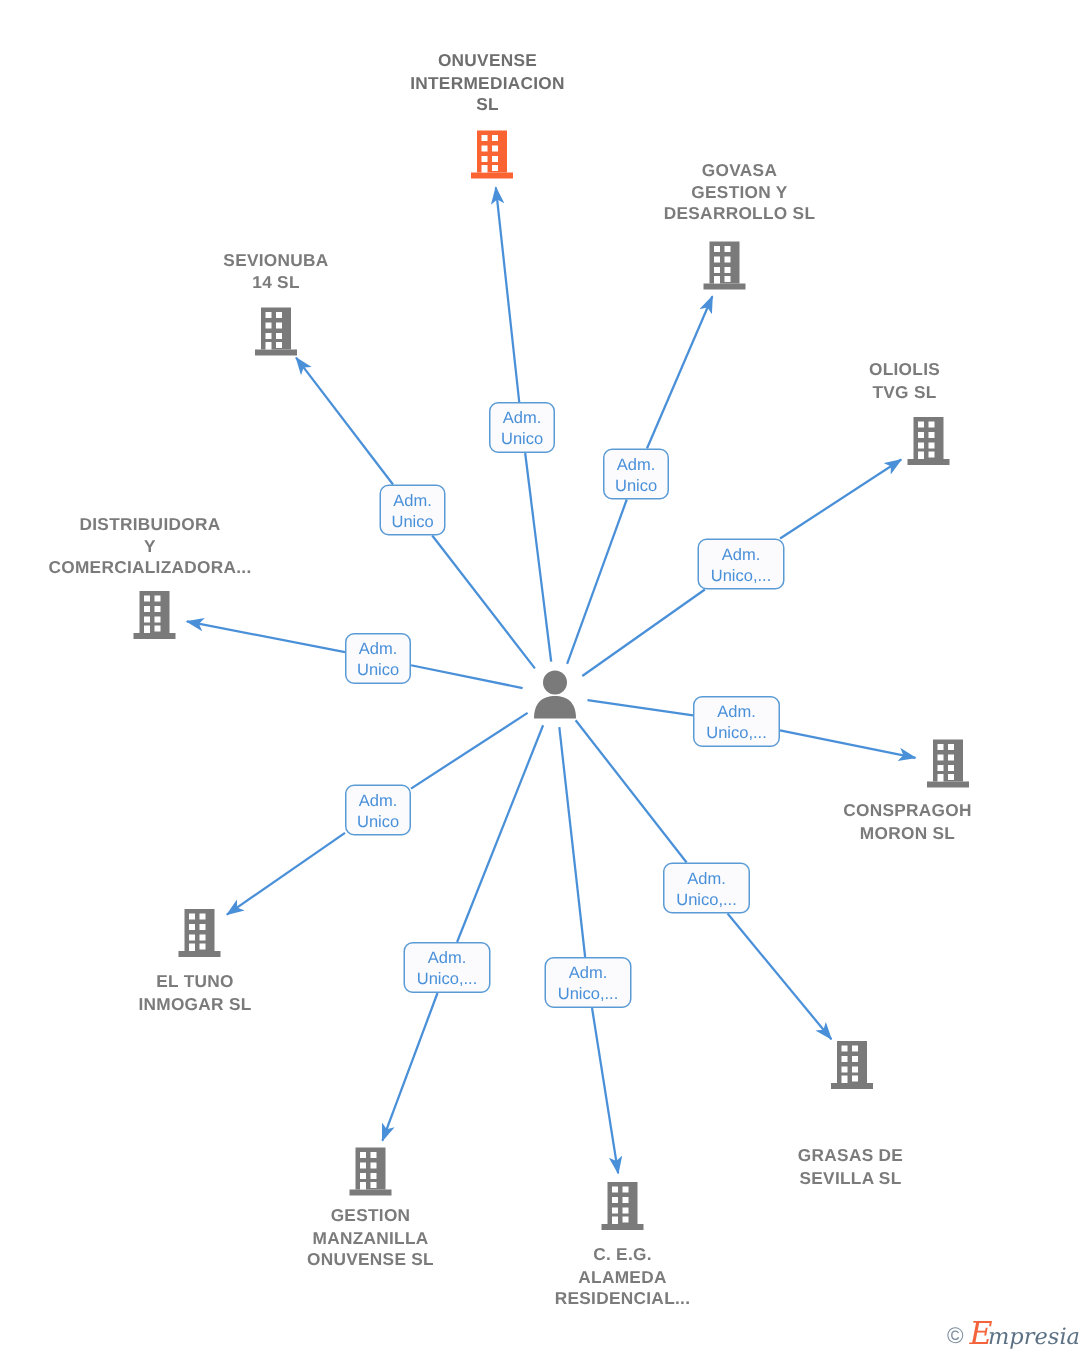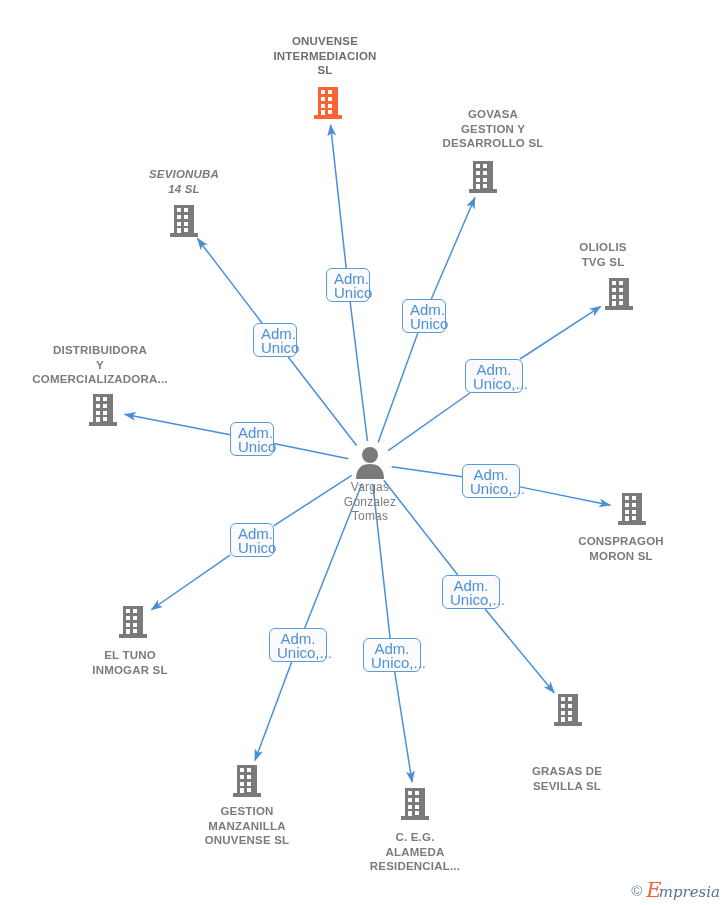--- a/index.html
+++ b/index.html
@@ -23,21 +23,21 @@
     font-weight:bold;
   }
   .icon-wrap{display:flex;justify-content:center;align-items:center;}
 
   .edge-label{
     position:absolute;
     border:1.6px solid #5b9bd5;
     background:#fbfbfd;
     border-radius:6px;
     color:#4a90d9;
-    font-size:15px;
+    font-size:11px;
     line-height:14px;
     text-align:center;
     padding:3px 7px 4px 7px;
     white-space:pre-line;
     box-sizing:border-box;
   }
 
   .watermark{
     position:absolute;
     right:8px;bottom:4px;
@@ -82,23 +82,20 @@
   </svg>
 
   <div id="nodes-layer">
       <div class="node" style="left: 280px; top: 446px; width: 180px;">
         <div class="icon-wrap">
           <svg width="32" height="34" viewBox="0 0 32 34" aria-hidden="true">
             <circle cx="16" cy="9" r="8" fill="#7a7a7a"></circle>
             <path d="M2,33 C2,22 8,18 16,18 C24,18 30,22 30,33 Z" fill="#7a7a7a"></path>
           </svg>
         </div>
-        <div class="label" style="font-weight: normal; font-size: 12px;">Vargas
-Gonzalez
-Tomas</div>
       </div>
       <div class="node" style="left: 312px; top: 86px; width: 32px;">
         <div class="icon-wrap">
           <svg width="30" height="34" viewBox="0 0 30 34" aria-hidden="true">
             <rect x="5" y="1" width="20" height="28" fill="#fa6432"></rect>
             <rect x="1" y="29" width="28" height="4" fill="#fa6432"></rect>
             <g fill="#ffffff">
               <rect x="8" y="4" width="4" height="4"></rect>
               <rect x="15" y="4" width="4" height="4"></rect>
               <rect x="8" y="11" width="4" height="4"></rect>
@@ -150,21 +147,21 @@
               <rect x="8" y="11" width="4" height="4"></rect>
               <rect x="15" y="11" width="4" height="4"></rect>
               <rect x="8" y="18" width="4" height="4"></rect>
               <rect x="15" y="18" width="4" height="4"></rect>
               <rect x="8" y="24" width="4" height="5"></rect>
               <rect x="15" y="24" width="4" height="4"></rect>
             </g>
           </svg>
         </div>
       </div>
-      <div class="node" style="left: 104px; width: 160px; top: 167px; font-style: italic;">
+      <div class="node" style="left: 104px; width: 160px; top: 167px;">
         <div class="label">SEVIONUBA
 14  SL</div>
       </div>
       <div class="node" style="left: 603px; top: 277px; width: 32px;">
         <div class="icon-wrap">
           <svg width="30" height="34" viewBox="0 0 30 34" aria-hidden="true">
             <rect x="5" y="1" width="20" height="28" fill="#7a7a7a"></rect>
             <rect x="1" y="29" width="28" height="4" fill="#7a7a7a"></rect>
             <g fill="#ffffff">
               <rect x="8" y="4" width="4" height="4"></rect>
@@ -217,21 +214,21 @@
               <rect x="8" y="11" width="4" height="4"></rect>
               <rect x="15" y="11" width="4" height="4"></rect>
               <rect x="8" y="18" width="4" height="4"></rect>
               <rect x="15" y="18" width="4" height="4"></rect>
               <rect x="8" y="24" width="4" height="5"></rect>
               <rect x="15" y="24" width="4" height="4"></rect>
             </g>
           </svg>
         </div>
       </div>
-      <div class="node" style="left: 536px; width: 170px; top: 534px;">
+      <div class="node" style="left: 520px; width: 170px; top: 534px;">
         <div class="label">CONSPRAGOH
 MORON SL</div>
       </div>
       <div class="node" style="left: 117px; top: 605px; width: 32px;">
         <div class="icon-wrap">
           <svg width="30" height="34" viewBox="0 0 30 34" aria-hidden="true">
             <rect x="5" y="1" width="20" height="28" fill="#7a7a7a"></rect>
             <rect x="1" y="29" width="28" height="4" fill="#7a7a7a"></rect>
             <g fill="#ffffff">
               <rect x="8" y="4" width="4" height="4"></rect>

